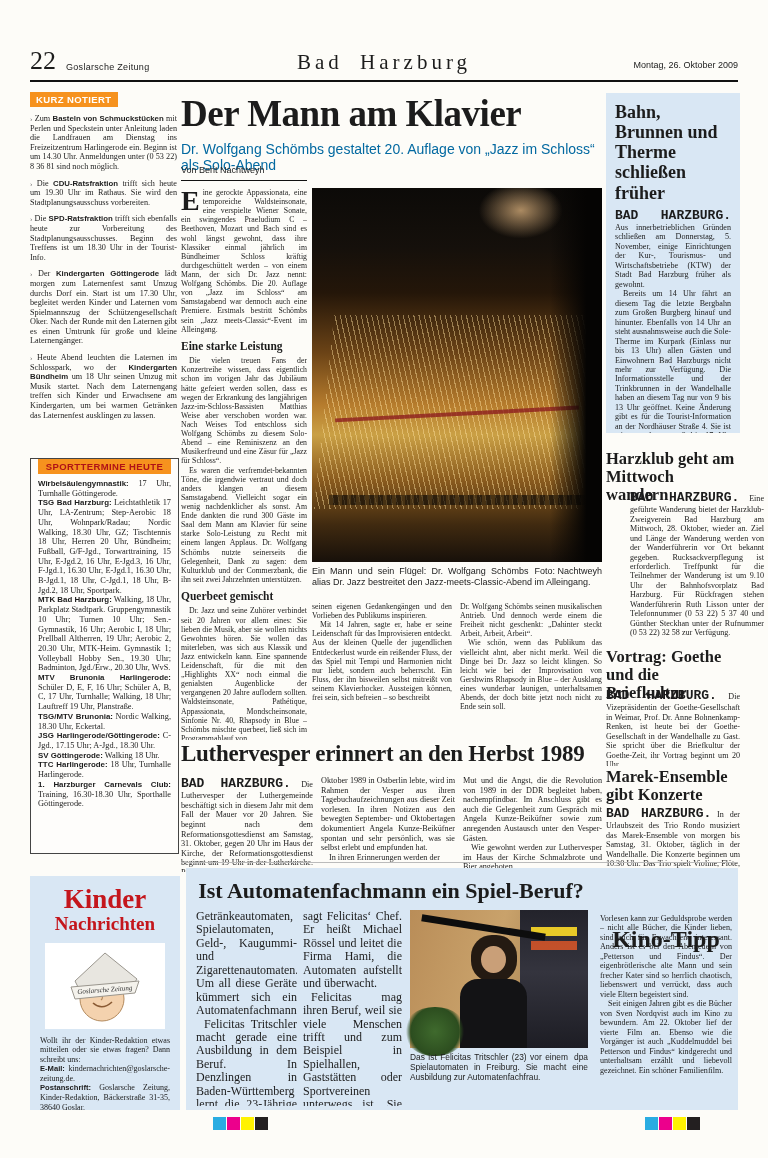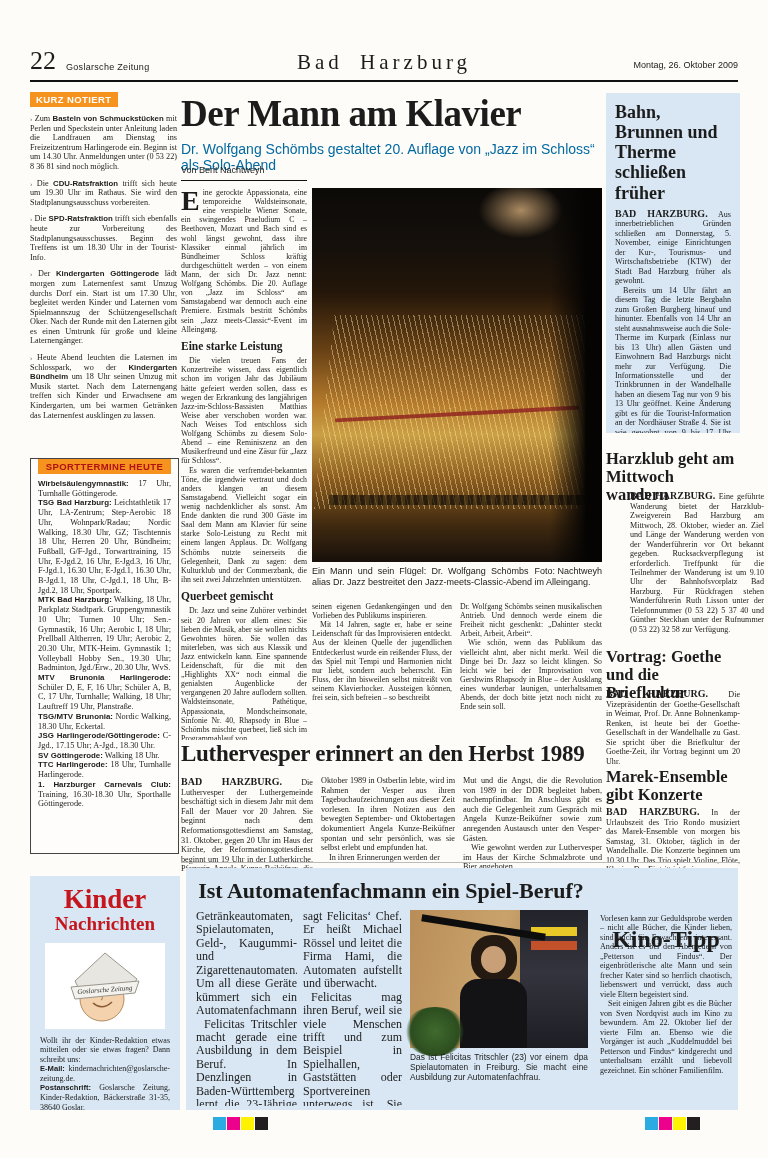--- a/index.html
+++ b/index.html
@@ -37,21 +37,21 @@
   .subtitle{font-size:14px;color:#0369a1;}
   .byline{font-size:9px;color:#222;}
   .artcol{font-size:7.8px;line-height:1.17;}
   .dropcap{float:left;font-size:28px;line-height:23px;font-weight:bold;padding:1px 3px 0 0;}
   .sub-head{font-weight:bold;font-size:11.5px;margin:6px 0 3px;}
   .caption{font-size:9px;line-height:1.25;color:#222;}
   .credit{float:right;padding-left:6px;}
   
   .lutherhead{font-size:23px;font-weight:bold;letter-spacing:-.3px;}
   .luthercol{font-size:8.2px;line-height:1.17;}
-  .leadcity{font-family:Liberation Serif, serif;font-weight:bold;font-size:10px;margin-top:10px;}
+  .leadcity{font-family:Liberation Mono, monospace;font-weight:bold;font-size:13px;margin-top:10px;}
   
   .rboxtitle{font-size:18px;line-height:1.12;font-weight:bold;}
   .rhead{font-size:16.5px;line-height:1.1;font-weight:bold;}
   .rbody{font-size:8.1px;line-height:1.17;}
   .kinohead{font-size:24px;font-weight:bold;}
   
   .autohead{font-size:22px;font-weight:bold;}
   .autocol{font-size:12px;line-height:1.12;}
   .autocap{font-size:8.4px;line-height:1.2;color:#222;}
   .kindertitle{color:#c4161c;font-weight:bold;}

